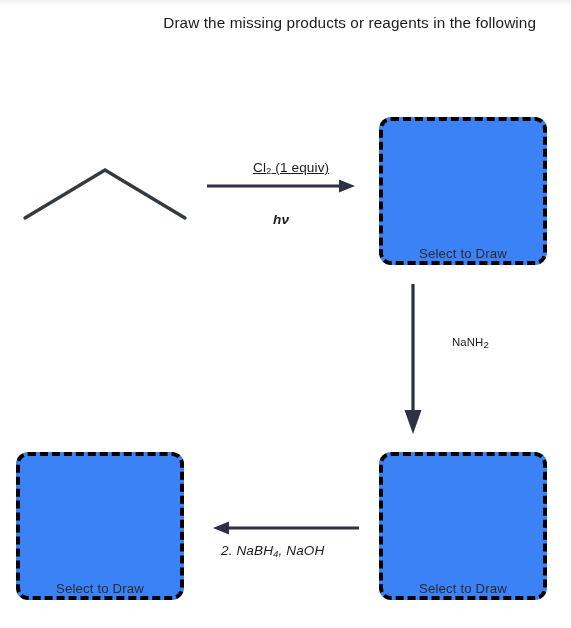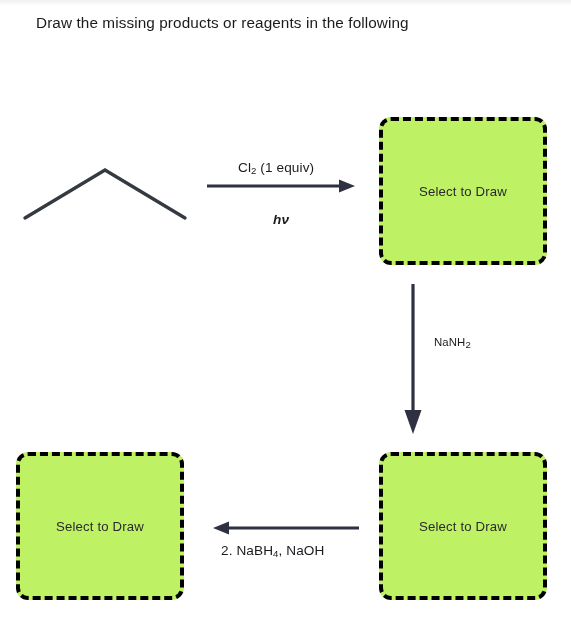--- a/index.html
+++ b/index.html
@@ -30,43 +30,43 @@
     width: 571px;
     height: 628px;
   }
 
   
   .prompt {
     position: absolute;
     left: 36px;
     top: 11px;
     width: 500px;
-    text-align: left;
+    text-align: right;
     font-size: 15.3px;
     line-height: 24px;
     color: #1b1b1f;
     letter-spacing: 0.1px;
   }
   .prompt .line {
     display: block;
     white-space: nowrap;
   }
 
   
   .draw-box {
     position: absolute;
     width: 168px;
     height: 148px;
     border: 4px dashed #000000;
     border-radius: 12px;
     box-sizing: border-box;
     display: flex;
-    align-items: center;
+    align-items: flex-end;
     justify-content: center;
-    background: #bef264;
+    background: #3b82f6;
   }
   .draw-box-label {
     font-size: 13.2px;
     color: #2a2a2e;
     letter-spacing: 0.15px;
     white-space: nowrap;
   }
   #box-product-1 { left: 379px; top: 117px; }
   #box-product-3 { left: 16px;  top: 452px; }
   #box-product-2 { left: 379px; top: 452px; }
@@ -93,25 +93,25 @@
     color: #1b1b1f;
     white-space: nowrap;
     letter-spacing: 0.1px;
   }
   .reagent sub {
     font-size: 9.6px;
     vertical-align: baseline;
     position: relative;
     top: 2px;
   }
-  #reagent-step1-above { left: 238px; top: 160px; }
+  #reagent-step1-above { left: 253px; top: 160px; text-decoration: underline; }
   #reagent-step1-below { left: 273px; top: 212px; font-weight: 600; font-style: italic; }
-  #reagent-step2-side  { left: 434px; top: 336px; font-size: 11.4px; }
+  #reagent-step2-side  { left: 452px; top: 336px; font-size: 11.4px; }
   #reagent-step3-above { left: 215px; top: 493px; }
-  #reagent-step3-below { left: 221px; top: 543px; }
+  #reagent-step3-below { left: 221px; top: 543px; font-style: italic; }
 </style>
 </head>
 <body>
 
 <div class="top-edge"></div>
 
 <div class="stage">
 
   <div class="prompt">
     <span class="line">Draw the missing products or reagents in the following</span>

